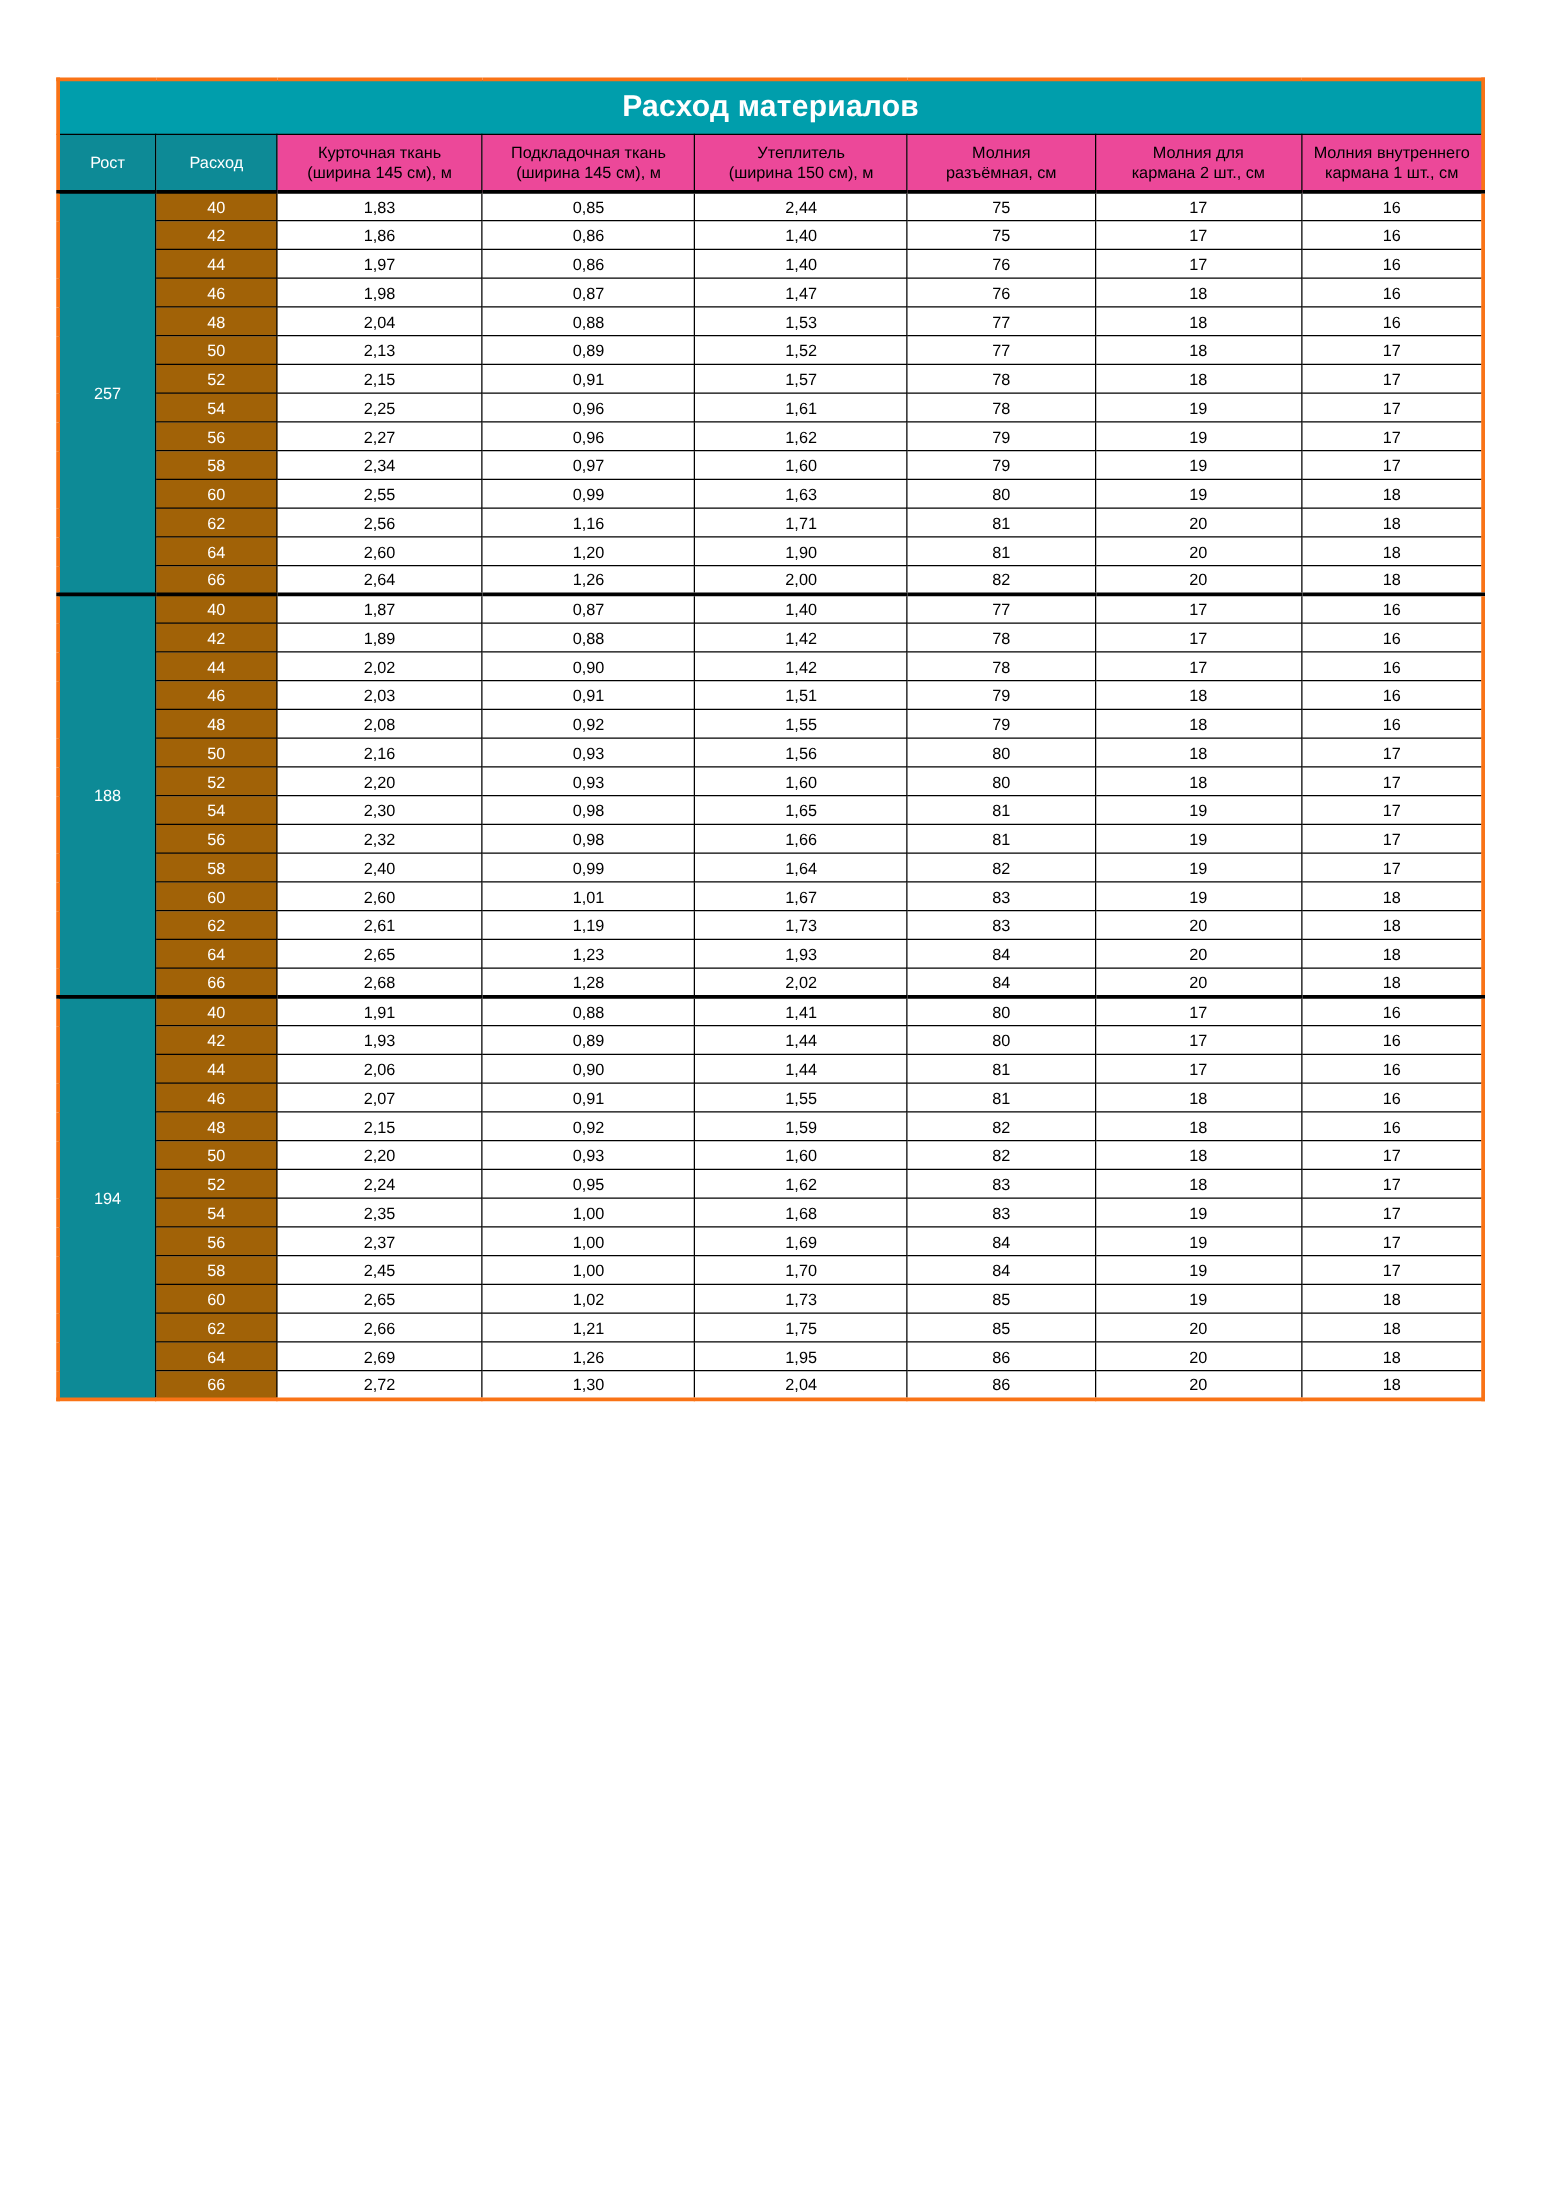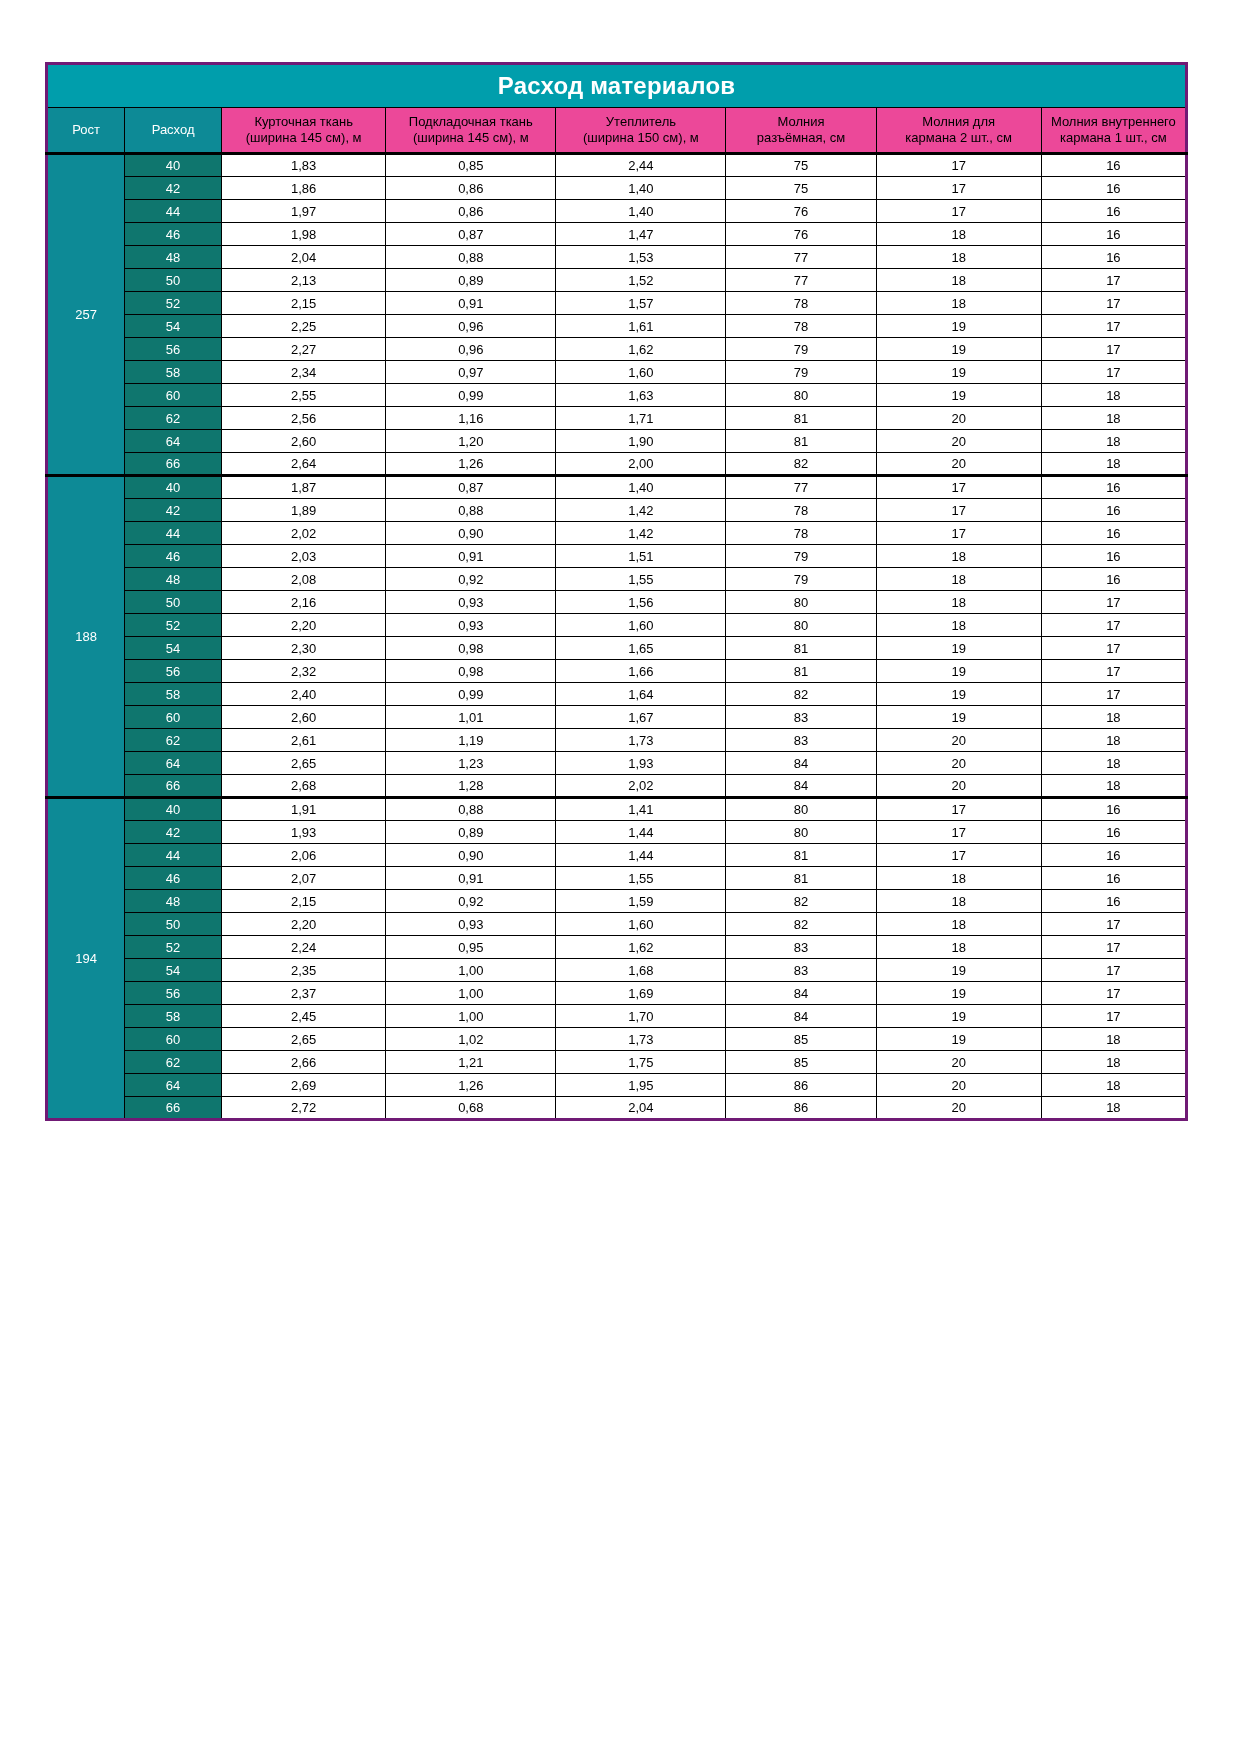--- a/index.html
+++ b/index.html
@@ -15,21 +15,21 @@
     background: #ffffff;
     overflow: hidden;
   }
   table.materials-table {
     position: absolute;
     left: 45px;
     top: 62px;
     width: 1143px;
     border-collapse: collapse;
     table-layout: fixed;
-    border: 3px solid #701a75;
+    border: 3px solid #f97316;
   }
   table.materials-table th,
   table.materials-table td {
     border: 1px solid #000000;
     text-align: center;
     vertical-align: middle;
     padding: 0 2px;
     box-sizing: border-box;
   }
   th.title-cell {
@@ -56,21 +56,21 @@
     background: #0D8A96;
     color: #ffffff;
   }
   td.rost-cell {
     background: #0D8A96;
     color: #ffffff;
     font-size: 13px;
     border-right: 2px solid #000000;
   }
   td.size-cell {
-    background: #0f766e;
+    background: #a16207;
     color: #ffffff;
     font-size: 13px;
     height: 23px;
     border-right: 2px solid #000000;
   }
   td.val-cell {
     background: #ffffff;
     color: #000000;
     font-size: 13px;
     height: 23px;
@@ -481,21 +481,21 @@
           <td class="val-cell">2,69</td>
           <td class="val-cell">1,26</td>
           <td class="val-cell">1,95</td>
           <td class="val-cell">86</td>
           <td class="val-cell">20</td>
           <td class="val-cell val-last">18</td>
         </tr>
         <tr>
           <td class="size-cell">66</td>
           <td class="val-cell">2,72</td>
-          <td class="val-cell">0,68</td>
+          <td class="val-cell">1,30</td>
           <td class="val-cell">2,04</td>
           <td class="val-cell">86</td>
           <td class="val-cell">20</td>
           <td class="val-cell val-last">18</td>
         </tr>
       </tbody>
   </table>
 </div>
 
 </body></html>

